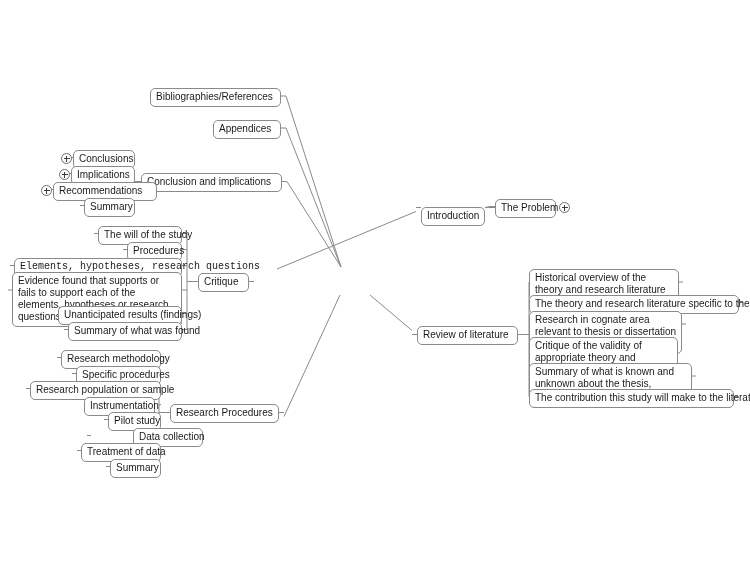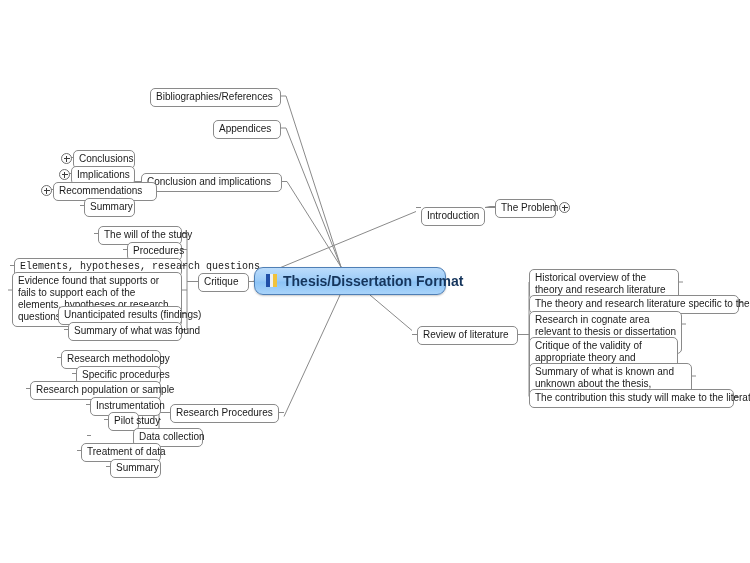--- a/index.html
+++ b/index.html
@@ -172,28 +172,20 @@
       <line x1="529" y1="324" x2="529" y2="324" stroke="#8a8a8a" stroke-width="1"></line>
       <line x1="682" y1="324" x2="686" y2="324" stroke="#8a8a8a" stroke-width="1"></line>
       <line x1="529" y1="350" x2="529" y2="350" stroke="#8a8a8a" stroke-width="1"></line>
       <line x1="678" y1="350" x2="682" y2="350" stroke="#8a8a8a" stroke-width="1"></line>
       <line x1="529" y1="376" x2="529" y2="376" stroke="#8a8a8a" stroke-width="1"></line>
       <line x1="692" y1="376" x2="696" y2="376" stroke="#8a8a8a" stroke-width="1"></line>
       <line x1="529" y1="396.5" x2="529" y2="396.5" stroke="#8a8a8a" stroke-width="1"></line>
       <line x1="734" y1="396.5" x2="738" y2="396.5" stroke="#8a8a8a" stroke-width="1"></line>
     </svg>
 
-  <div class="root-node" id="root-node" style="left: 254px; top: 267px; width: 192px; height: 28px;">
-    <span class="book-icon">
-      <i class="b1"></i>
-        <i class="b2"></i>
-        <i class="b3"></i>
-    </span>
-    <span>Thesis/Dissertation Format</span>
-  </div>
 
   <div id="nodes-layer">
       <div class="node" style="left: 150px; top: 88px; width: 131px; min-height: 16px;"><span>Bibliographies/References</span></div>
       <div class="node" style="left: 213px; top: 120px; width: 68px; min-height: 16px;"><span>Appendices</span></div>
       <div class="node" style="left: 141px; top: 173px; width: 141px; min-height: 17px;"><span>Conclusion and implications</span></div>
       <div class="node" style="left: 73px; top: 150px; width: 62px; min-height: 15px;"><span>Conclusions</span></div>
       <div class="plus-icon" style="left: 61px; top: 153px;"></div>
       <div class="node" style="left: 71px; top: 166px; width: 64px; min-height: 15px;"><span>Implications</span></div>
       <div class="plus-icon" style="left: 59px; top: 169px;"></div>
       <div class="node" style="left: 53px; top: 182px; width: 104px; min-height: 15px;"><span>Recommendations</span></div>
@@ -203,22 +195,22 @@
       <div class="node" style="left: 98px; top: 226px; width: 84px; min-height: 15px;"><span>The will of the study</span></div>
       <div class="node" style="left: 127px; top: 242px; width: 55px; min-height: 15px;"><span>Procedures</span></div>
       <div class="node" style="left: 14px; top: 258px; width: 168px; min-height: 15px; font-family: Liberation Mono, monospace;"><span>Elements, hypotheses, research questions</span></div>
       <div class="node multiline" style="left: 12px; top: 272px; width: 170px; min-height: 36px;"><span>Evidence found that supports or fails to support each of the elements, hypotheses or research questions</span></div>
       <div class="node" style="left: 58px; top: 306px; width: 124px; min-height: 15px;"><span>Unanticipated results (findings)</span></div>
       <div class="node" style="left: 68px; top: 322px; width: 114px; min-height: 15px;"><span>Summary of what was found</span></div>
       <div class="node" style="left: 170px; top: 404px; width: 109px; min-height: 17px;"><span>Research Procedures</span></div>
       <div class="node" style="left: 61px; top: 350px; width: 100px; min-height: 15px;"><span>Research methodology</span></div>
       <div class="node" style="left: 76px; top: 366px; width: 85px; min-height: 15px;"><span>Specific procedures</span></div>
       <div class="node" style="left: 30px; top: 381px; width: 131px; min-height: 15px;"><span>Research population or sample</span></div>
-      <div class="node" style="left: 90px; top: 397px; width: 71px; min-height: 15px;"><span>Instrumentation</span></div>
-      <div class="node" style="left: 108px; top: 412px; width: 31px; min-height: 15px;"><span>Pilot study</span></div>
+      <div class="node" style="left: 84px; top: 397px; width: 71px; min-height: 15px;"><span>Instrumentation</span></div>
+      <div class="node" style="left: 108px; top: 412px; width: 53px; min-height: 15px;"><span>Pilot study</span></div>
       <div class="node" style="left: 91px; top: 428px; width: 70px; min-height: 15px; margin-left: 42px;"><span>Data collection</span></div>
       <div class="node" style="left: 81px; top: 443px; width: 80px; min-height: 15px;"><span>Treatment of data</span></div>
       <div class="node" style="left: 110px; top: 459px; width: 51px; min-height: 15px;"><span>Summary</span></div>
       <div class="node" style="left: 421px; top: 199px; width: 64px; min-height: 17px; margin-top: 8px;"><span>Introduction</span></div>
       <div class="node" style="left: 495px; top: 199px; width: 61px; min-height: 15px;"><span>The Problem</span></div>
       <div class="plus-icon" style="left: 559px; top: 202px;"></div>
       <div class="node" style="left: 417px; top: 326px; width: 101px; min-height: 17px;"><span>Review of literature</span></div>
       <div class="node multiline" style="left: 529px; top: 269px; width: 150px; min-height: 26px;"><span>Historical overview of the theory and research literature</span></div>
       <div class="node" style="left: 529px; top: 295px; width: 210px; min-height: 15px;"><span>The theory and research literature specific to the topic</span></div>
       <div class="node multiline" style="left: 529px; top: 311px; width: 153px; min-height: 26px;"><span>Research in cognate area relevant to thesis or dissertation topic</span></div>

